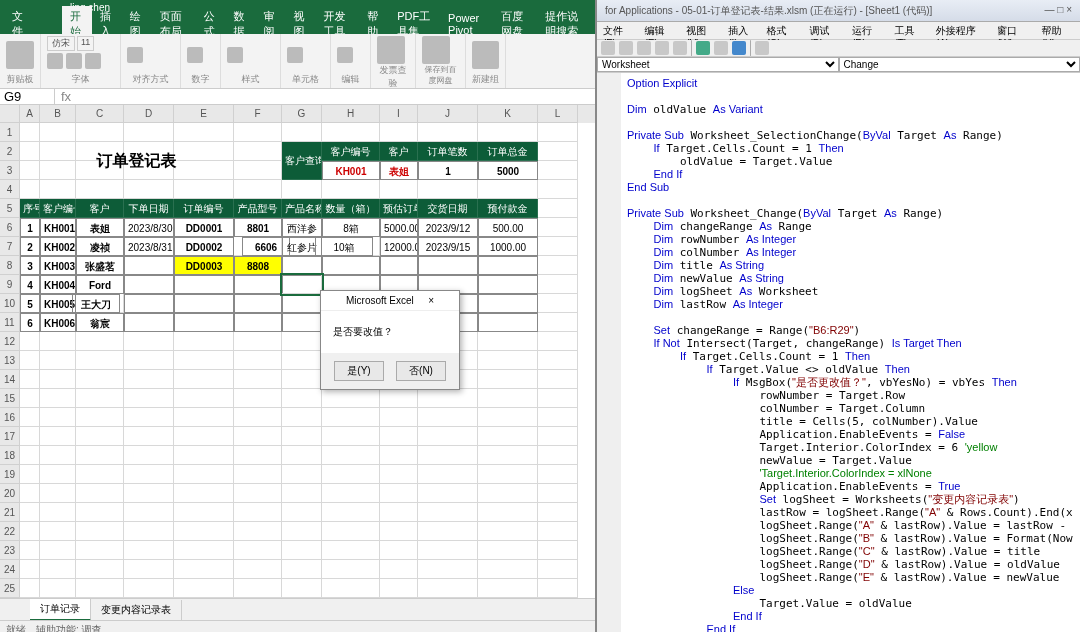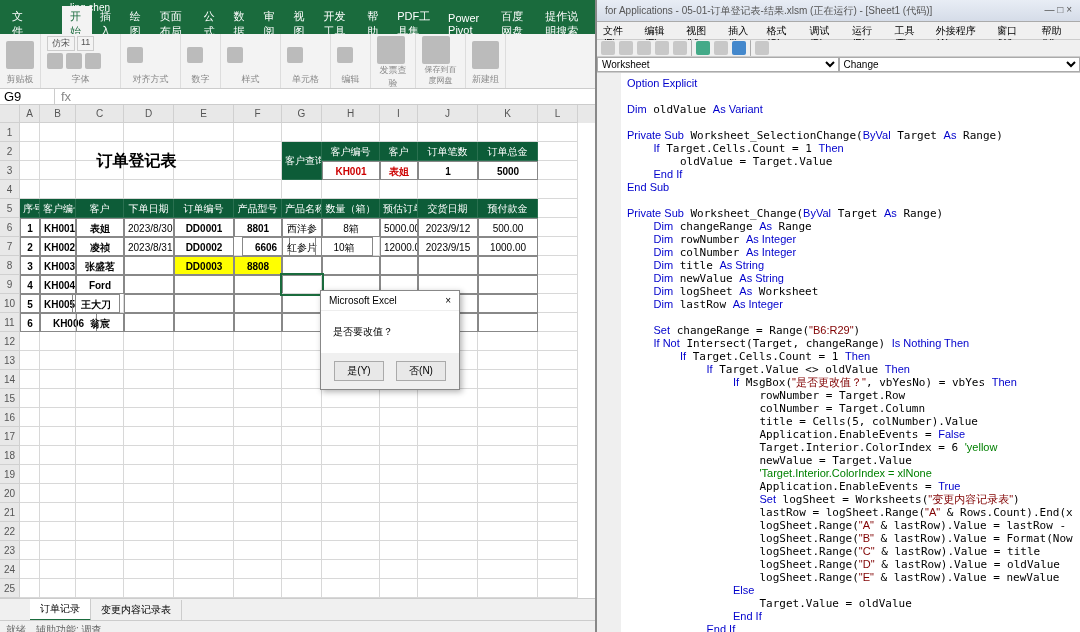--- a/index.html
+++ b/index.html
@@ -52,21 +52,21 @@
 .cursor-cell { outline: 2px solid #1a6b3d; z-index: 5; }
 
 
 .xl-sheets { height: 22px; background: #f0f0f0; border-top: 1px solid #ccc; display: flex; align-items: center; font-size: 10px; padding-left: 30px; }
 .xl-sheets div { padding: 3px 10px; border-right: 1px solid #ccc; cursor: pointer; }
 .xl-sheets .active { background: #fff; border-bottom: 2px solid #1a6b3d; }
 .xl-status { height: 18px; background: #f0f0f0; border-top: 1px solid #ccc; font-size: 10px; color: #666; padding: 2px 6px; display: flex; align-items: center; gap: 10px; }
 
 
 .msgbox { position: absolute; left: 320px; top: 290px; width: 140px; background: #fff; border: 1px solid #888; box-shadow: 2px 2px 6px rgba(0,0,0,.3); z-index: 100; font-size: 11px; }
-.msgbox-title { padding: 4px 8px; font-size: 10px; display: flex; justify-content: space-between; border-bottom: 1px solid #eee; }
+.msgbox-title { padding: 4px 25px; font-size: 10px; display: flex; justify-content: space-between; border-bottom: 1px solid #eee; }
 .msgbox-body { padding: 14px 12px; font-size: 10px; }
 .msgbox-btns { padding: 8px; display: flex; justify-content: center; gap: 12px; background: #f0f0f0; }
 .msgbox-btns button { width: 50px; height: 20px; font-size: 10px; border: 1px solid #aaa; background: #e8e8e8; cursor: pointer; }
 
 
 .vba-title { height: 22px; background: linear-gradient(#e8edf5,#d5dce8); font-size: 10px; color: #555; padding: 4px 8px; display: flex; justify-content: space-between; border-bottom: 1px solid #aaa; }
 .vba-menu { height: 18px; background: #f0f0f0; font-size: 10px; padding: 2px 6px; display: flex; gap: 10px; border-bottom: 1px solid #ccc; }
 .vba-toolbar { height: 22px; background: #f0f0f0; border-bottom: 1px solid #ccc; display: flex; align-items: center; gap: 4px; padding: 0 4px; }
 .vba-toolbar span { width: 14px; height: 14px; background: #c8c8c8; border-radius: 2px; }
 .vba-gutter { width: 24px; background: #efefef; }
@@ -602,21 +602,21 @@
             <div class="cell tbl-cell bold" style="left: 52px; top: 171px; width: 48px;">王大刀</div>
             <div class="cell tbl-cell" style="left: 104px; top: 171px; width: 50px;"></div>
             <div class="cell tbl-cell bold" style="left: 154px; top: 171px; width: 60px;"></div>
             <div class="cell tbl-cell bold" style="left: 214px; top: 171px; width: 48px;"></div>
             <div class="cell tbl-cell" style="left: 262px; top: 171px; width: 40px;"></div>
             <div class="cell tbl-cell" style="left: 302px; top: 171px; width: 58px;"></div>
             <div class="cell tbl-cell" style="left: 360px; top: 171px; width: 38px;"></div>
             <div class="cell tbl-cell" style="left: 398px; top: 171px; width: 60px;"></div>
             <div class="cell tbl-cell" style="left: 458px; top: 171px; width: 60px;"></div>
             <div class="cell tbl-cell bold" style="left: 0px; top: 190px; width: 20px;">6</div>
-            <div class="cell tbl-cell bold" style="left: 20px; top: 190px; width: 57px;">KH006</div>
+            <div class="cell tbl-cell bold" style="left: 20px; top: 190px; width: 36px;">KH006</div>
             <div class="cell tbl-cell bold" style="left: 56px; top: 190px; width: 48px;">翁宸</div>
             <div class="cell tbl-cell" style="left: 104px; top: 190px; width: 50px;"></div>
             <div class="cell tbl-cell bold" style="left: 154px; top: 190px; width: 60px;"></div>
             <div class="cell tbl-cell bold" style="left: 214px; top: 190px; width: 48px;"></div>
             <div class="cell tbl-cell" style="left: 262px; top: 190px; width: 40px;"></div>
             <div class="cell tbl-cell" style="left: 302px; top: 190px; width: 58px;"></div>
             <div class="cell tbl-cell" style="left: 360px; top: 190px; width: 38px;"></div>
             <div class="cell tbl-cell" style="left: 398px; top: 190px; width: 60px;"></div>
             <div class="cell tbl-cell" style="left: 458px; top: 190px; width: 60px;"></div>
             <div class="cell cursor-cell" style="left: 262px; top: 152px; width: 40px;"></div>
@@ -697,21 +697,21 @@
 <span class="kw">Private Sub</span> Worksheet_Change(<span class="kw">ByVal</span> Target <span class="kw">As</span> Range)
     <span class="kw">Dim</span> changeRange <span class="kw">As</span> Range
     <span class="kw">Dim</span> rowNumber <span class="kw">As Integer</span>
     <span class="kw">Dim</span> colNumber <span class="kw">As Integer</span>
     <span class="kw">Dim</span> title <span class="kw">As String</span>
     <span class="kw">Dim</span> newValue <span class="kw">As String</span>
     <span class="kw">Dim</span> logSheet <span class="kw">As</span> Worksheet
     <span class="kw">Dim</span> lastRow <span class="kw">As Integer</span>
 
     <span class="kw">Set</span> changeRange = Range(<span class="str">"B6:R29"</span>)
-    <span class="kw">If Not</span> Intersect(Target, changeRange) <span class="kw">Is Nothing Then</span>
+    <span class="kw">If Not</span> Intersect(Target, changeRange) <span class="kw">Is Target Then</span>
         <span class="kw">If</span> Target.Cells.Count = 1 <span class="kw">Then</span>
             <span class="kw">If</span> Target.Value &lt;&gt; oldValue <span class="kw">Then</span>
                 <span class="kw">If</span> MsgBox(<span class="str">"是否更改值？"</span>, vbYesNo) = vbYes <span class="kw">Then</span>
                     rowNumber = Target.Row
                     colNumber = Target.Column
                     title = Cells(5, colNumber).Value
                     Application.EnableEvents = <span class="kw">False</span>
                     Target.Interior.ColorIndex = 6 <span class="cm">'yellow</span>
                     newValue = Target.Value
                     <span class="cm">'Target.Interior.ColorIndex = xlNone</span>

